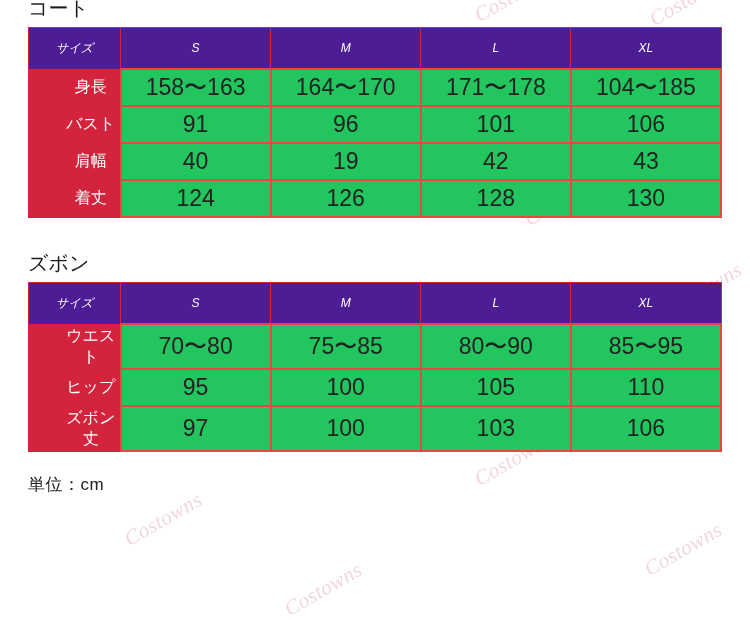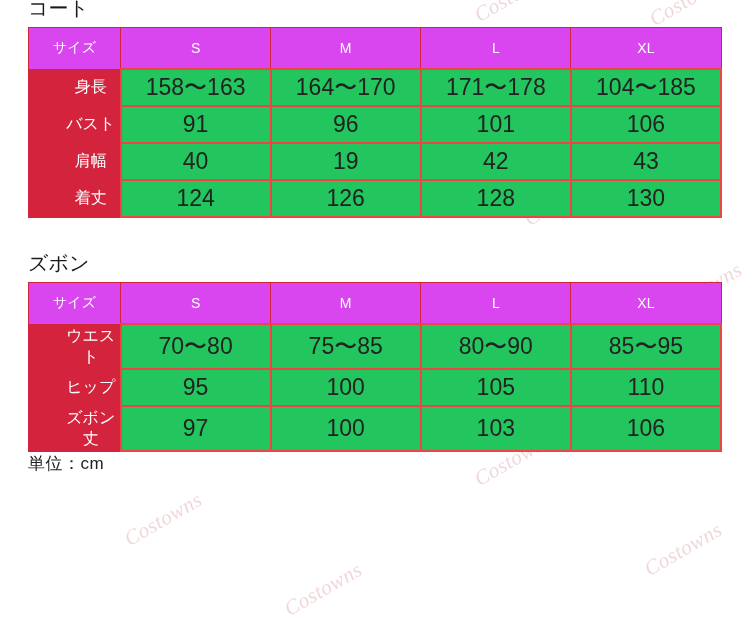--- a/index.html
+++ b/index.html
@@ -61,46 +61,47 @@
   table.size-table td {
     border: 2px solid #ef4444;
     height: 33px;
     text-align: center;
     vertical-align: middle;
     font-size: 23px;
     color: #222;
     background: #22c55e;
   }
   table.size-table tr.head td {
-    background: #d946ef;
+    background: #4c1d95;
     color: #ffffff;
-    font-size: 14px;
+    font-size: 12px;
     border: 1px solid #d4233c;
     height: 38px;
+    font-style: italic;
   }
   table.size-table td.rowhead {
     background: #d4233c;
     color: #ffffff;
     font-size: 16px;
     border: 1px solid #d4233c;
     width: 92px;
     padding-left: 34px;
   }
   table.size-table col.c-label { width: 92px; }
   table.size-table col.c-val { width: 150px; }
 
   .note {
     margin: 26px 0 0 28px;
     font-size: 16.5px;
     color: #e03048;
     line-height: 26px;
     letter-spacing: 0.2px;
   }
   .unit {
-    margin: 0 0 0 28px;
+    margin: 21px 0 0 28px;
     font-size: 17px;
     color: #222;
     letter-spacing: 0.5px;
   }
 </style>
 </head>
 <body>
 
 <div class="watermarks">
     <div class="wm" style="left: 470px; top: 6px;">Costowns</div>

